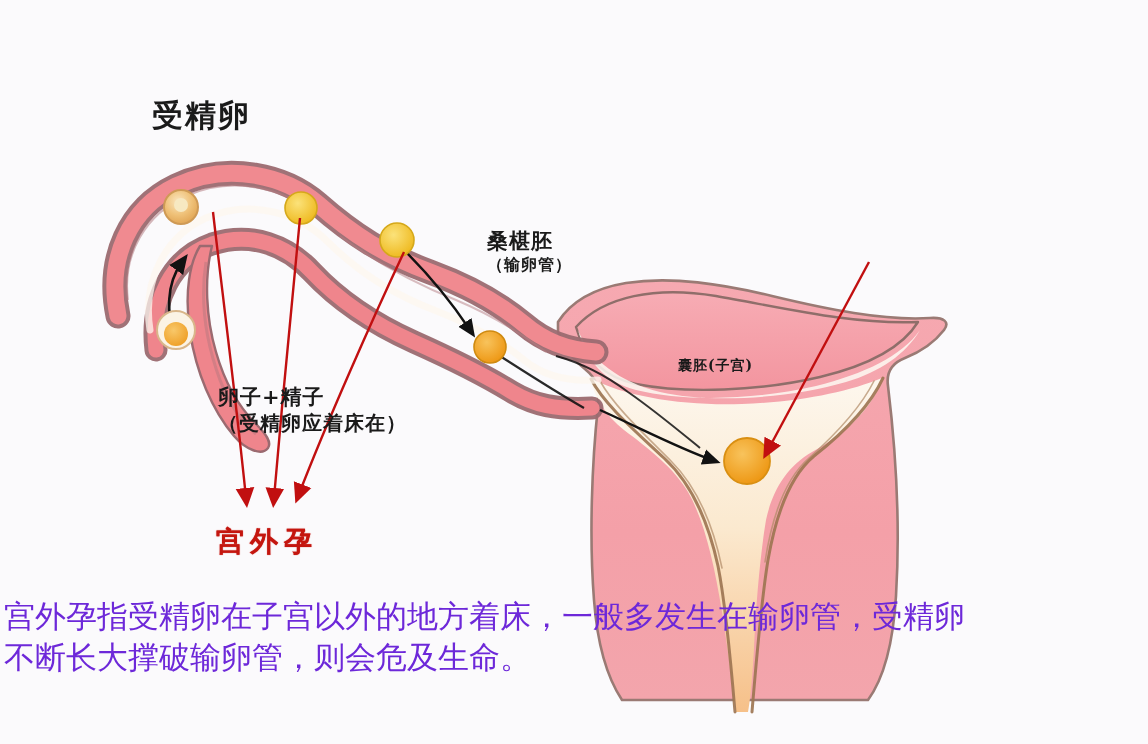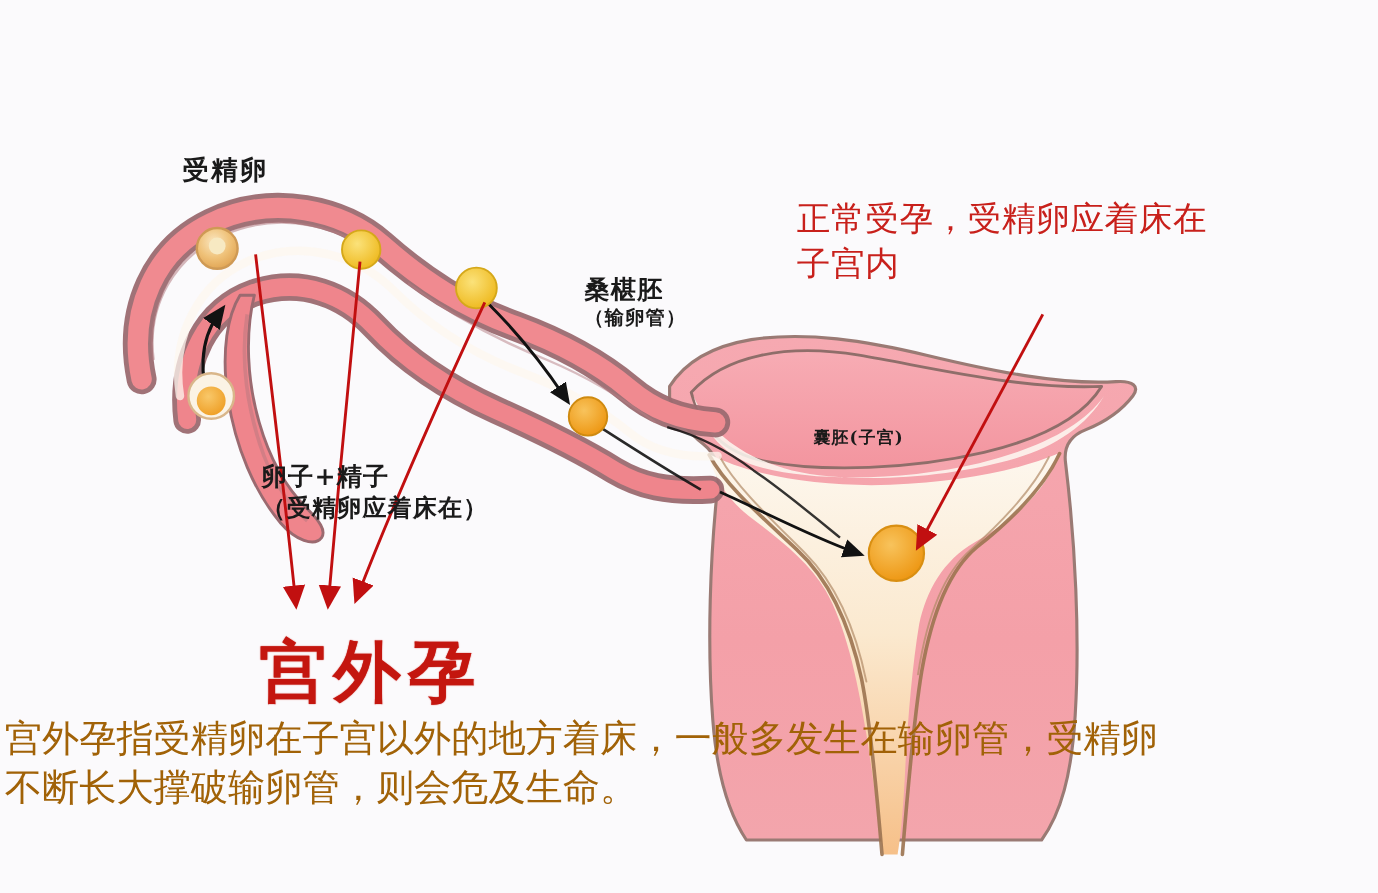--- a/index.html
+++ b/index.html
@@ -8,42 +8,42 @@
     background:#fbfafc;
     font-family:"DejaVu Sans","Liberation Sans",sans-serif;
     overflow:hidden;position:relative;
   }
   #stage{position:absolute;inset:0;width:1148px;height:744px;}
   svg#art{position:absolute;left:0;top:0;width:1148px;height:744px;}
 
   .lbl{position:absolute;color:#1a1a1a;white-space:nowrap;line-height:1.28;}
   .lbl-blk{font-family:"DejaVu Serif","Liberation Serif",serif;font-weight:700;}
 
-  #label-zygote{left:152px;top:128px;font-size:22px;letter-spacing:2px;}
+  #label-zygote{left:152px;top:96px;font-size:31px;letter-spacing:2px;}
   #label-morula{left:487px;top:228px;font-size:21px;letter-spacing:1px;text-align:left;}
   #label-morula .l2{font-size:16px;}
   #label-blastocyst{left:678px;top:357px;font-size:14px;letter-spacing:1px;}
   #label-ovum{left:218px;top:384px;font-size:21px;letter-spacing:1px;text-align:left;}
   #label-ovum .l2{font-size:20px;}
 
   .redtext{position:absolute;color:#c8201b;white-space:pre;}
   #note-normal{
     left:664px;top:165px;font-size:28px;line-height:1.32;
     color:#c8201b;font-family:"DejaVu Sans","Liberation Sans",sans-serif;
     letter-spacing:0.5px;
   }
   #title-ectopic{
-    left:216px;top:523px;font-size:56px;font-weight:700;color:#c4160f;
+    left:216px;top:523px;font-size:28px;font-weight:700;color:#c4160f;
     letter-spacing:6px;
     font-family:"DejaVu Serif","Liberation Serif",serif;
     text-shadow:0 0 1px #c4160f;
   }
   #caption-ectopic{
     left:4px;top:596px;width:1144px;font-size:31px;line-height:1.32;
-    color:#a16207;letter-spacing:0px;white-space:pre-wrap;
+    color:#6d28d9;letter-spacing:0px;white-space:pre-wrap;
   }
 </style>
 </head>
 <body style="background: rgb(251, 250, 252);">
 
 <div id="stage">
 
   <svg id="art" viewBox="0 0 1148 744" aria-hidden="true">
     <defs>
       <linearGradient id="gradCavity" x1="0" y1="0" x2="0" y2="1">
@@ -210,21 +210,19 @@
     <div class="l2">（输卵管）</div>
   </div>
 
   <div class="lbl lbl-blk" id="label-blastocyst">囊胚(子宫)</div>
 
   <div class="lbl lbl-blk" id="label-ovum">
     <div class="l1">卵子+精子</div>
     <div class="l2">（受精卵应着床在）</div>
   </div>
 
-  <div class="redtext" id="note-normal">正常受孕，受精卵应着床在
-子宫内</div>
 
   <div class="redtext" id="title-ectopic">宫外孕</div>
 
   <div class="redtext" id="caption-ectopic">宫外孕指受精卵在子宫以外的地方着床，一般多发生在输卵管，受精卵
 不断长大撑破输卵管，则会危及生命。</div>
 
 </div>
 
 </body></html>

